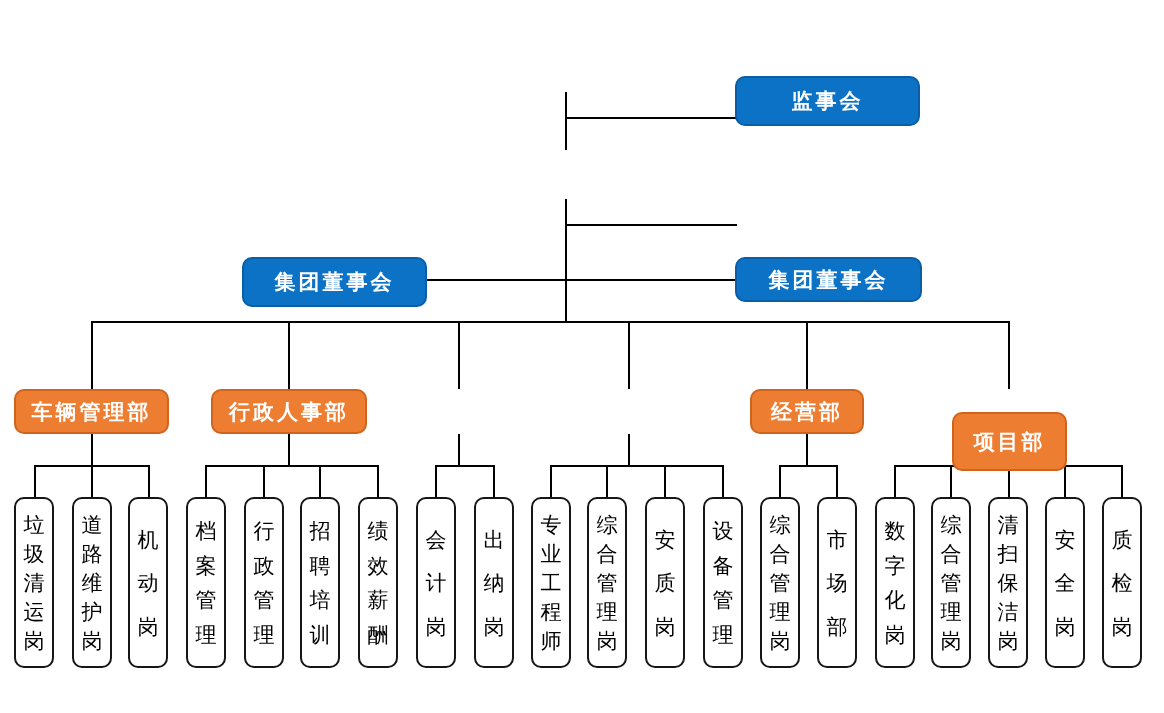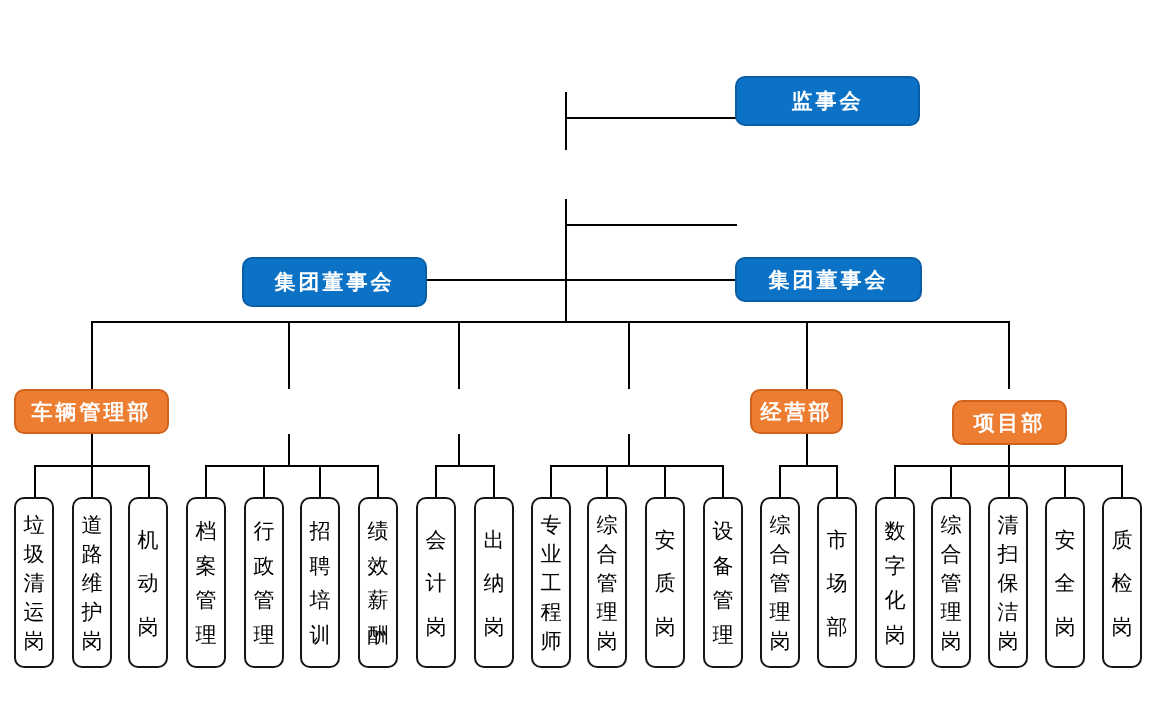--- a/index.html
+++ b/index.html
@@ -100,24 +100,27 @@
   <div class="node blue" style="left:242px;top:257px;width:185px;height:50px">
     <span>集团董事会</span>
   </div>
   <div class="node blue" style="left:735px;top:257px;width:187px;height:45px">
     <span>集团董事会</span>
   </div>
 
   <div class="node orange" style="left:14px;top:389px;width:155px;height:45px">
     <span>车辆管理部</span>
   </div>
-  <div class="node orange" style="left:750px;top:389px;width:93px;height:45px">
+  <div class="node orange" style="left:211px;top:389px;width:156px;height:45px">
+    <span>行政人事部</span>
+  </div>
+  <div class="node orange" style="left:750px;top:389px;width:114px;height:45px">
     <span>经营部</span>
   </div>
-  <div class="node orange" style="left:952px;top:400px;width:115px;height:45px">
+  <div class="node orange" style="left:952px;top:412px;width:115px;height:59px">
     <span>项目部</span>
   </div>
 
   <div class="leaf" style="left:14px">
     <div class="vtext">
         <span>垃</span>
         <span>圾</span>
         <span>清</span>
         <span>运</span>
         <span>岗</span>

